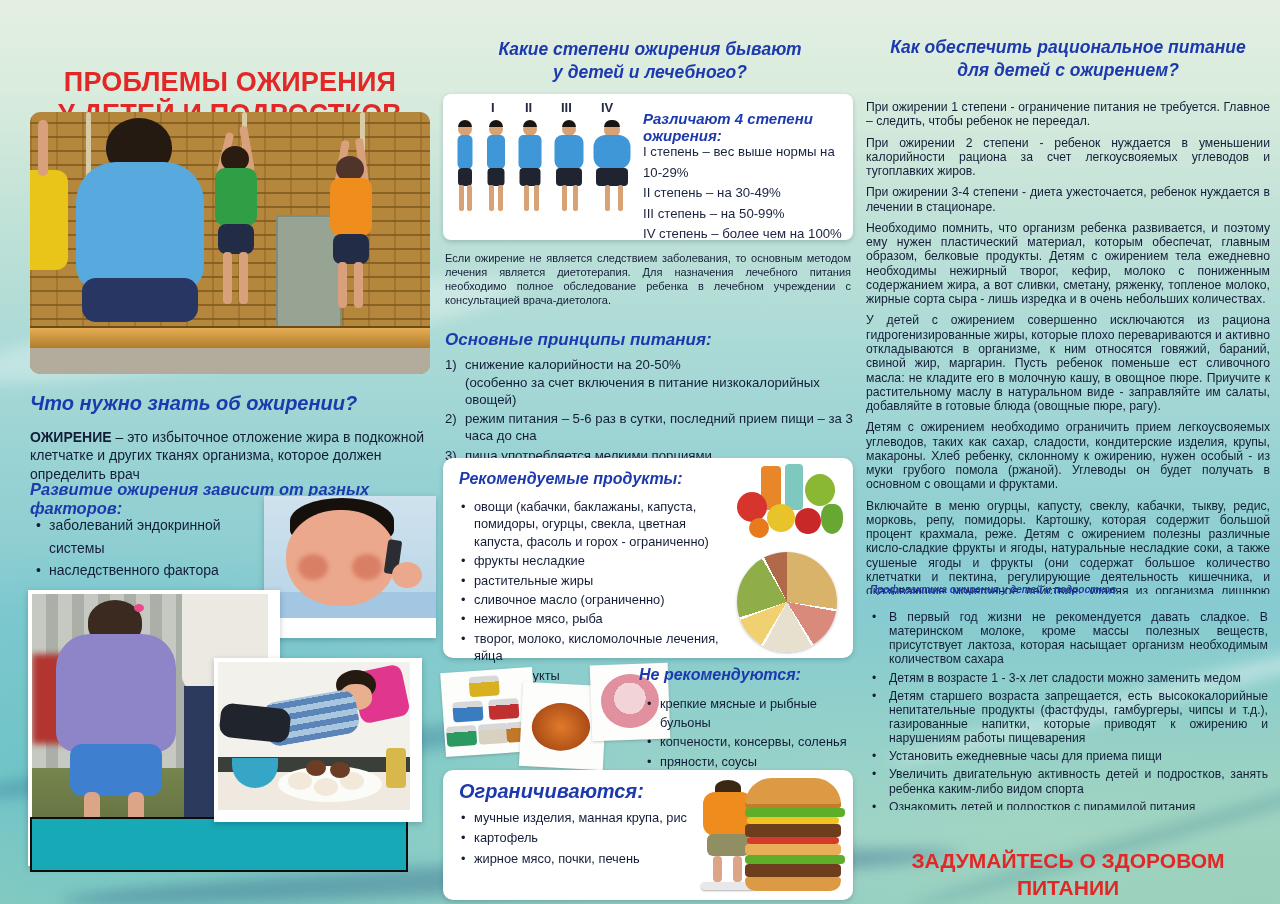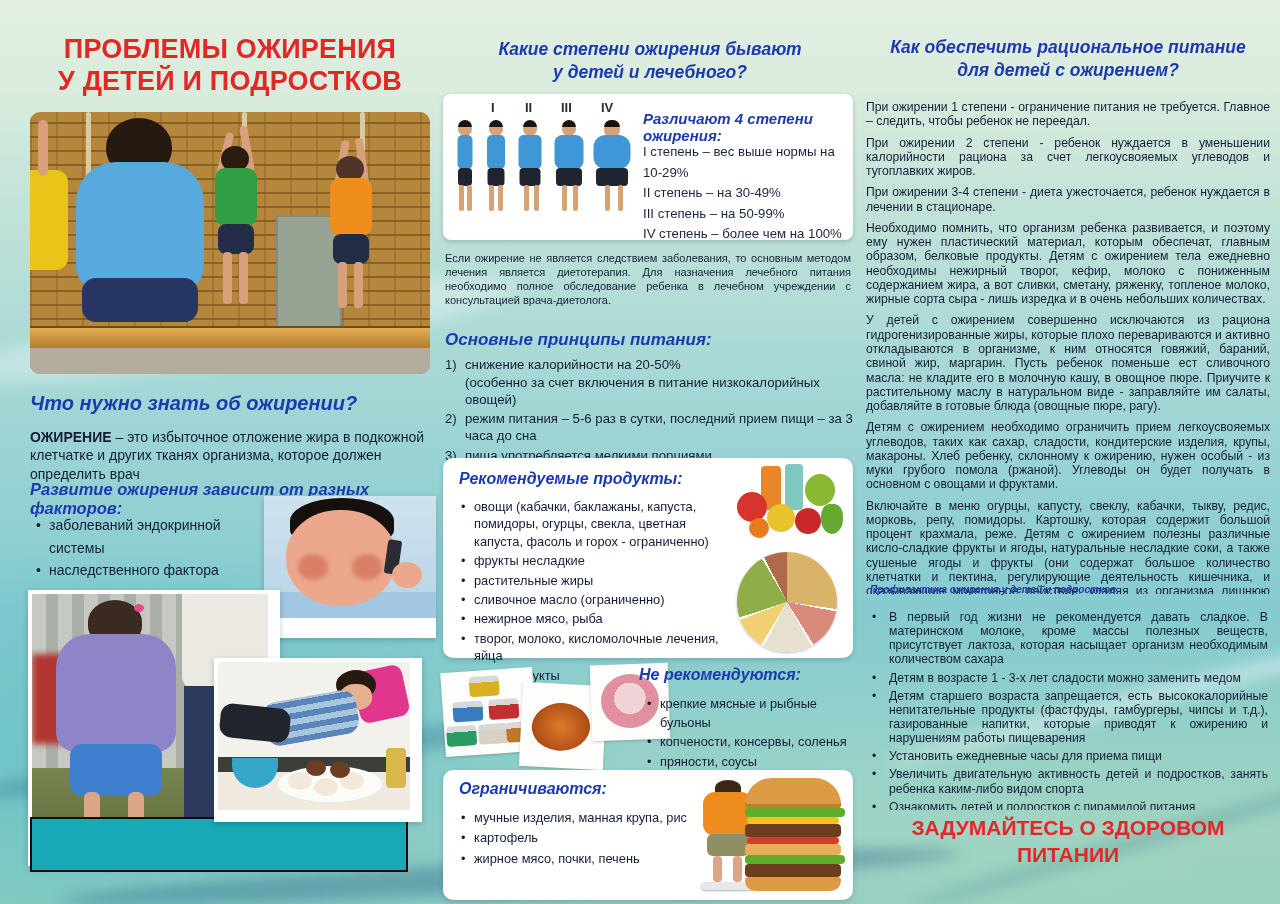--- a/index.html
+++ b/index.html
@@ -17,21 +17,21 @@
   .s4{left:-40px;top:300px;width:560px;height:60px;background:rgba(255,255,255,.30);transform:rotate(-9deg);}
   .s5{left:900px;top:830px;width:500px;height:16px;background:rgba(30,110,130,.22);transform:rotate(-16deg);}
 
   .col{position:absolute;top:0;height:904px;}
   .colL{left:28px;width:404px;}
   .colM{left:443px;width:414px;}
   .colR{left:866px;width:404px;}
   .abs{position:absolute;}
 
   .blue{color:#1c3aae;font-weight:bold;font-style:italic;}
-  .red{color:#e22727;font-weight:bold;}
+  .red{color:#e22727;font-weight:bold;margin-top:33px;}
   .ink{color:#141d38;}
 
   .main-title{top:34px;left:20px;width:364px;text-align:center;font-size:27px;line-height:1.18;letter-spacing:.2px;}
   .mid-head{top:38px;left:0;width:414px;text-align:center;font-size:17.5px;line-height:1.3;}
   .right-head{top:36px;left:0;width:404px;text-align:center;font-size:17.5px;line-height:1.3;}
 
   .photo-card{background:#fff;box-shadow:0 2px 6px rgba(0,40,60,.25);}
   .scene{position:relative;overflow:hidden;}
 
   
@@ -144,21 +144,21 @@
   .nr-head{position:absolute;left:196px;top:2px;font-size:16px;}
   .nr-list{position:absolute;left:204px;top:30px;width:206px;font-size:12.8px;line-height:1.5;}
   .cans-card{position:absolute;left:0;top:6px;width:92px;height:84px;background:#fdfdfb;transform:rotate(-4deg);box-shadow:0 1px 3px rgba(0,0,0,.2);}
   .can{position:absolute;width:30px;height:20px;border-radius:4px;background:linear-gradient(180deg,#d8d8d8 0 6px,var(--c) 6px 100%);}
   .fish-card{position:absolute;left:78px;top:20px;width:84px;height:84px;background:#fdfdfb;transform:rotate(3deg);box-shadow:0 1px 3px rgba(0,0,0,.2);}
   .fish-body{position:absolute;left:12px;top:18px;width:56px;height:50px;background:radial-gradient(#e07a2a,#9a3c10);border-radius:60% 40% 60% 40%;transform:rotate(24deg);}
   .ham-card{position:absolute;left:148px;top:0px;width:78px;height:76px;background:#fdfdfb;transform:rotate(-2deg);box-shadow:0 1px 3px rgba(0,0,0,.2);}
   .ham{position:absolute;left:10px;top:10px;width:58px;height:54px;border-radius:50%;background:radial-gradient(circle at 50% 45%,#f2d4d8 0 38%,#e0909e 38% 78%,#a8505e 78% 100%);}
 
   .lim-box{top:770px;left:0;width:410px;height:130px;border-radius:10px;background:#fff;box-shadow:0 2px 5px rgba(0,40,60,.2);}
-  .lim-head{position:absolute;left:16px;top:10px;font-size:16px;}
+  .lim-head{position:absolute;left:16px;top:10px;font-size:20px;}
   .lim-list{position:absolute;left:18px;top:38px;width:230px;font-size:12.8px;line-height:1.6;}
   .scale-boy{position:absolute;left:252px;top:10px;width:66px;height:112px;}
   .sb-hair{position:absolute;left:20px;top:0;width:26px;height:16px;background:#3a2814;border-radius:50% 50% 0 0;}
   .sb-shirt{position:absolute;left:8px;top:12px;width:50px;height:44px;background:#ef8c1e;border-radius:12px;}
   .sb-shorts{position:absolute;left:12px;top:54px;width:42px;height:22px;background:#8f8f63;border-radius:6px;}
   .sb-leg{position:absolute;top:76px;width:9px;height:26px;background:#dca587;border-radius:4px;}
   .sb-scale{position:absolute;left:6px;top:102px;width:54px;height:8px;background:#e8e8ea;border-radius:4px;box-shadow:0 1px 2px rgba(0,0,0,.3);}
   .burger{position:absolute;right:8px;top:8px;width:100px;height:114px;}
   .bg-l{position:absolute;left:0;border-radius:4px;}
 

